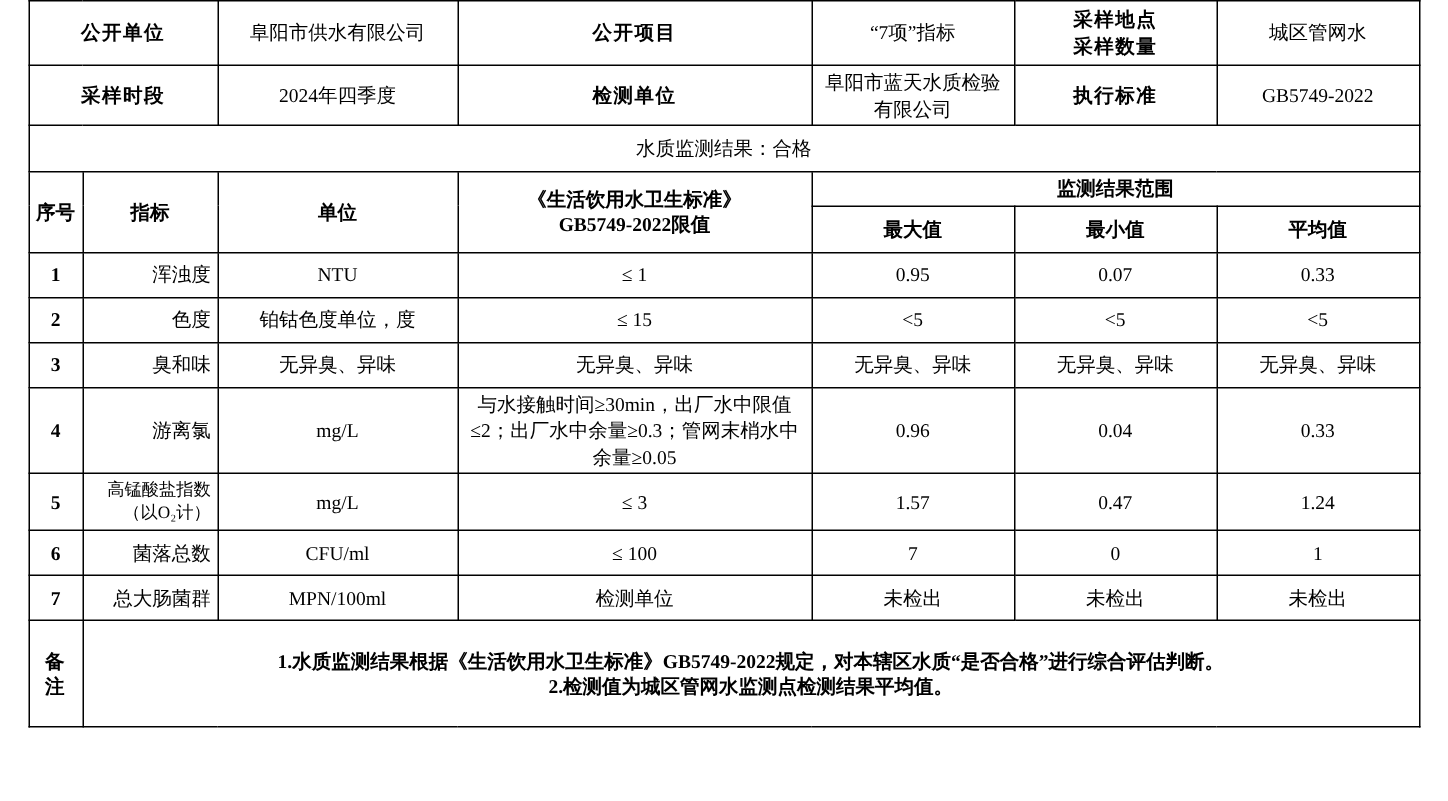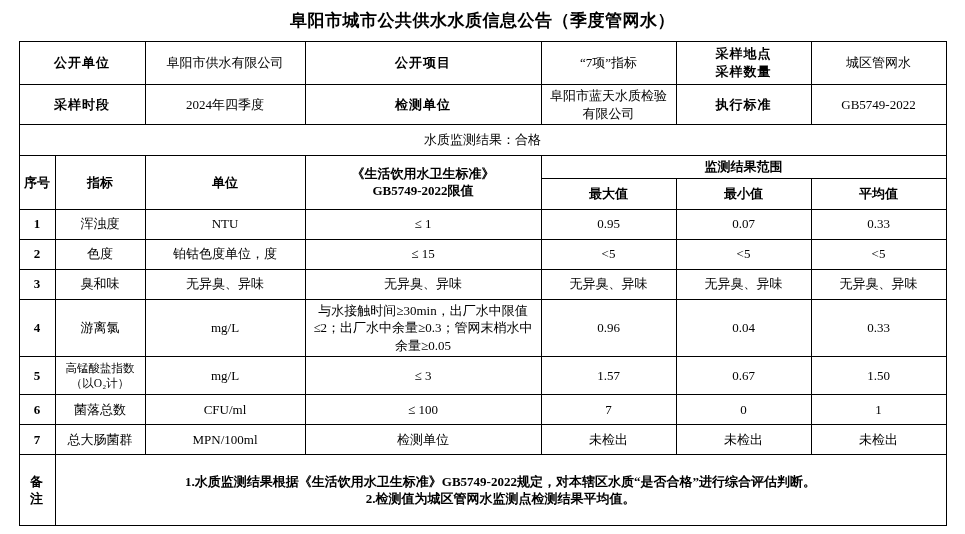--- a/index.html
+++ b/index.html
@@ -73,21 +73,21 @@
   }
   .data-row td {
     height: 25px;
     font-size: 12.5px;
   }
   .data-row td.idx {
     font-weight: bold;
     font-size: 13px;
   }
   .data-row td.name {
-    text-align: center;
+    text-align: right;
   }
   .limit-long {
     font-size: 11.5px;
     line-height: 1.45;
     text-align: center;
     margin-top: 15px;
   }
   .note-cell {
     text-align: left;
     font-size: 13.5px;
@@ -99,21 +99,20 @@
     font-weight: bold;
     font-size: 14px;
     letter-spacing: 1px;
   }
 </style>
 </head>
 <body>
 
 <div class="page">
 
-  <div class="title">阜阳市城市公共供水水质信息公告（季度管网水）</div>
 
   <table class="main">
     <colgroup>
       <col style="width:36px">
       <col style="width:90px">
       <col style="width:160px">
       <col style="width:236px">
       <col style="width:135px">
       <col style="width:135px">
       <col style="width:135px">
@@ -196,22 +195,22 @@
         <td>0.96</td>
         <td>0.04</td>
         <td>0.33</td>
       </tr>
       <tr class="data-row">
         <td class="idx" style="height:33px">5</td>
         <td class="name" style="font-size:11.5px;line-height:1.3">高锰酸盐指数（以O₂计）</td>
         <td>mg/L</td>
         <td>≤  3</td>
         <td>1.57</td>
-        <td>0.67</td>
-        <td>1.50</td>
+        <td>0.47</td>
+        <td>1.24</td>
       </tr>
       <tr class="data-row">
         <td class="idx">6</td>
         <td class="name">菌落总数</td>
         <td>CFU/ml</td>
         <td>≤  100</td>
         <td>7</td>
         <td>0</td>
         <td>1</td>
       </tr>

